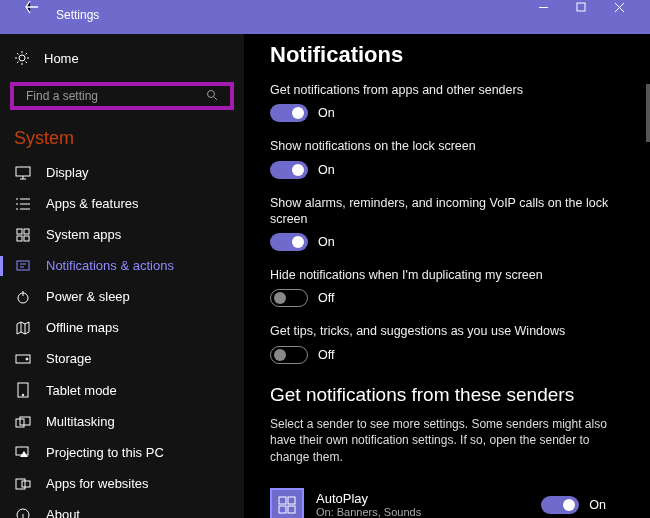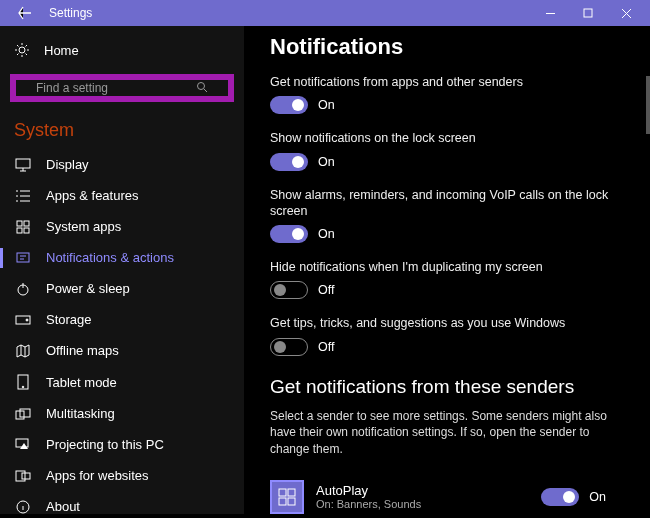--- a/index.html
+++ b/index.html
@@ -1,29 +1,29 @@
 <!DOCTYPE html>
 <html><head>
 <meta charset="utf-8">
 <style>
 *{margin:0;padding:0;box-sizing:border-box;font-family:"Segoe UI",Arial,sans-serif}
 body{width:650px;height:518px;background:#000;color:#fff;overflow:hidden;position:relative}
-.titlebar{height:26px;background:#6f6bcd;display:flex;align-items:center;padding:5px}
+.titlebar{height:34px;background:#6f6bcd;display:flex;align-items:flex-end;padding:12px}
 .back-btn{width:40px;height:30px;display:flex;align-items:center;justify-content:center;cursor:pointer}
 .back-btn svg{stroke:#fff}
 .title-txt{font-size:12px;color:#fff;padding-left:4px}
 .win-ctrls{margin-left:auto;display:flex}
 .win-ctrl{width:38px;height:30px;display:flex;align-items:center;justify-content:center;cursor:pointer}
 .win-ctrl svg{stroke:#fff;fill:none}
 .main-area{display:flex;height:488px}
 .sidebar{width:244px;background:#131313;padding:10px 0;overflow:hidden}
 .home-row{display:flex;align-items:center;padding:6px 14px;margin-bottom:10px;cursor:pointer}
 .home-row .ico{width:18px;margin-right:12px;display:flex;align-items:center}
 .home-row span{font-size:13px}
-.search-box{margin:4px 10px 14px 10px;height:28px;border:6px solid #a21caf;background:transparent;display:flex;align-items:center;padding:0 20px}
+.search-box{margin:4px 10px 14px 10px;height:28px;border:4px solid #a21caf;background:transparent;display:flex;align-items:center;padding:0 12px}
 .search-box input{flex:1;background:transparent;border:none;outline:none;color:#fff;font-size:12px}
 .search-box input::placeholder{color:#999}
 .search-box .search-ico{color:#999}
 .section-label{font-size:18px;color:#c2410c;padding:4px 30px 8px 14px}
 .nav{list-style:none}
 .nav li{display:flex;align-items:center;padding:8px 14px;cursor:pointer;font-size:13px;color:#fff}
 .nav li.active{color:#8f8bff}
 .nav li.active .bar{position:absolute;left:0;width:3px;height:20px;background:#8f8bff}
 .nav li .ico{width:18px;margin-right:14px;display:flex;align-items:center;justify-content:center}
 .nav li .ico svg{stroke:#fff;fill:none}
@@ -146,34 +146,34 @@
           <div class="ico">
             <svg width="14" height="14" viewBox="0 0 14 14">
               <circle cx="7" cy="8" r="5"></circle>
               <path d="M7 1v5"></path>
             </svg>
           </div>
           <span>Power &amp; sleep</span>
         </li>
       <li>
           <div class="ico">
+            <svg width="14" height="14" viewBox="0 0 14 14">
+              <path d="M1 3l4-2 4 2 4-2v10l-4 2-4-2-4 2zM5 1v10M9 3v10"></path>
+            </svg>
+          </div>
+          <span>Offline maps</span>
+        </li>
+      <li>
+          <div class="ico">
             <svg width="16" height="10" viewBox="0 0 16 10">
               <rect x="1" y="1" width="14" height="8"></rect>
               <circle cx="12" cy="5" r="1" fill="#fff"></circle>
             </svg>
           </div>
           <span>Storage</span>
-        </li>
-      <li>
-          <div class="ico">
-            <svg width="14" height="14" viewBox="0 0 14 14">
-              <path d="M1 3l4-2 4 2 4-2v10l-4 2-4-2-4 2zM5 1v10M9 3v10"></path>
-            </svg>
-          </div>
-          <span>Offline maps</span>
         </li>
       <li>
           <div class="ico">
             <svg width="12" height="16" viewBox="0 0 12 16">
               <rect x="1" y="1" width="10" height="14"></rect>
               <circle cx="6" cy="13" r="0.8" fill="#fff"></circle>
             </svg>
           </div>
           <span>Tablet mode</span>
         </li>

